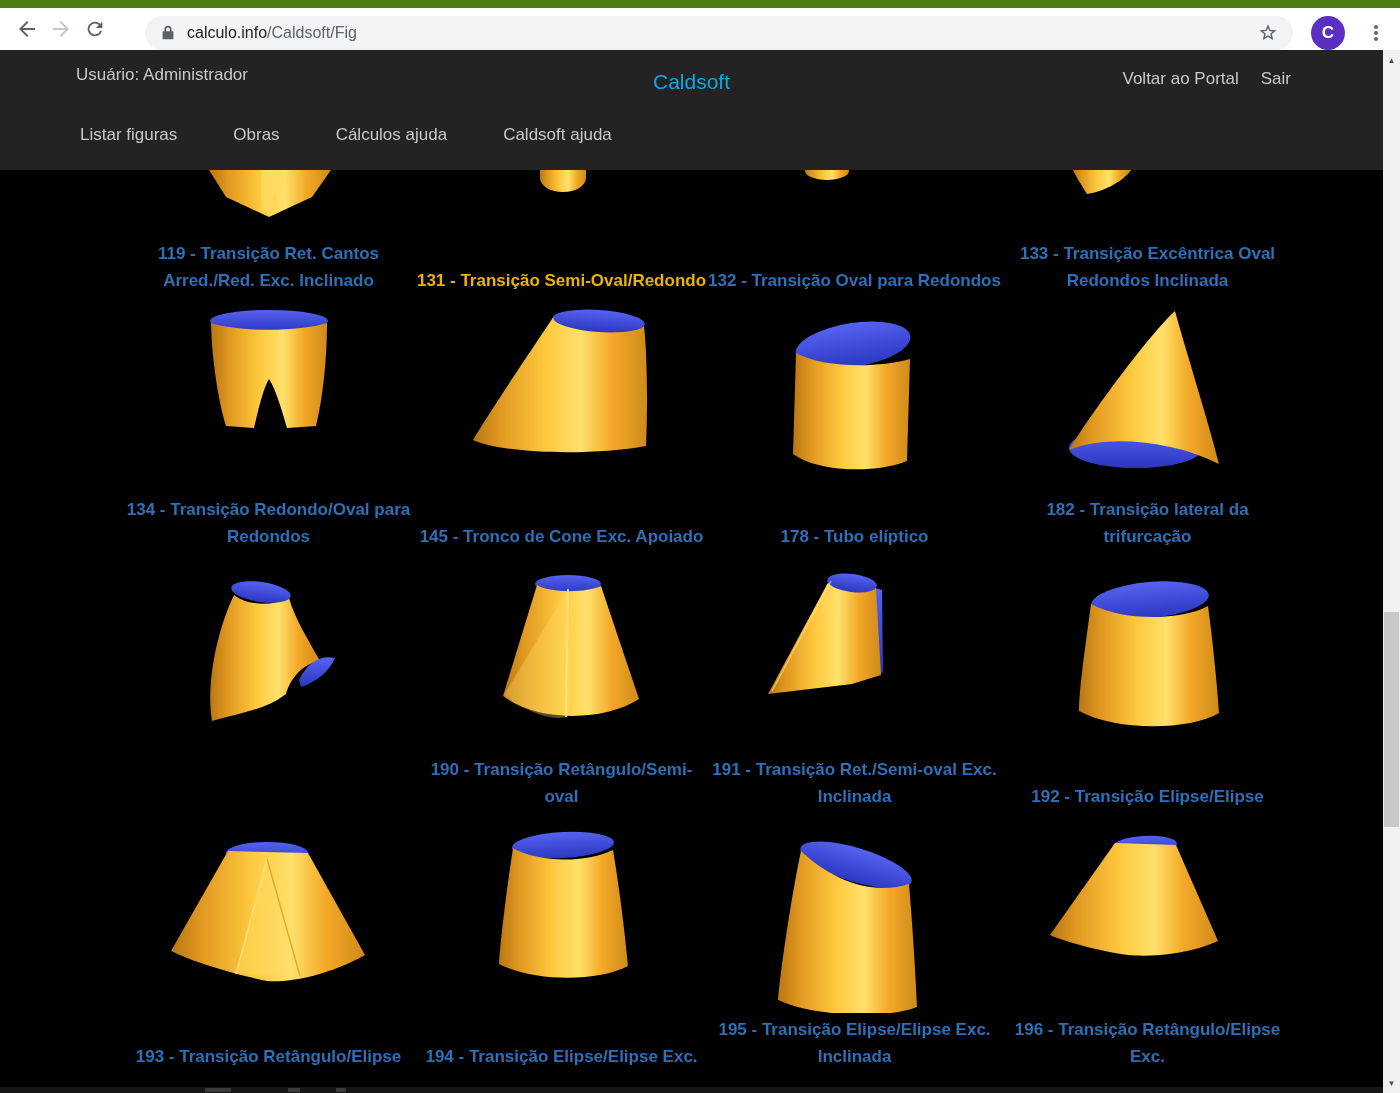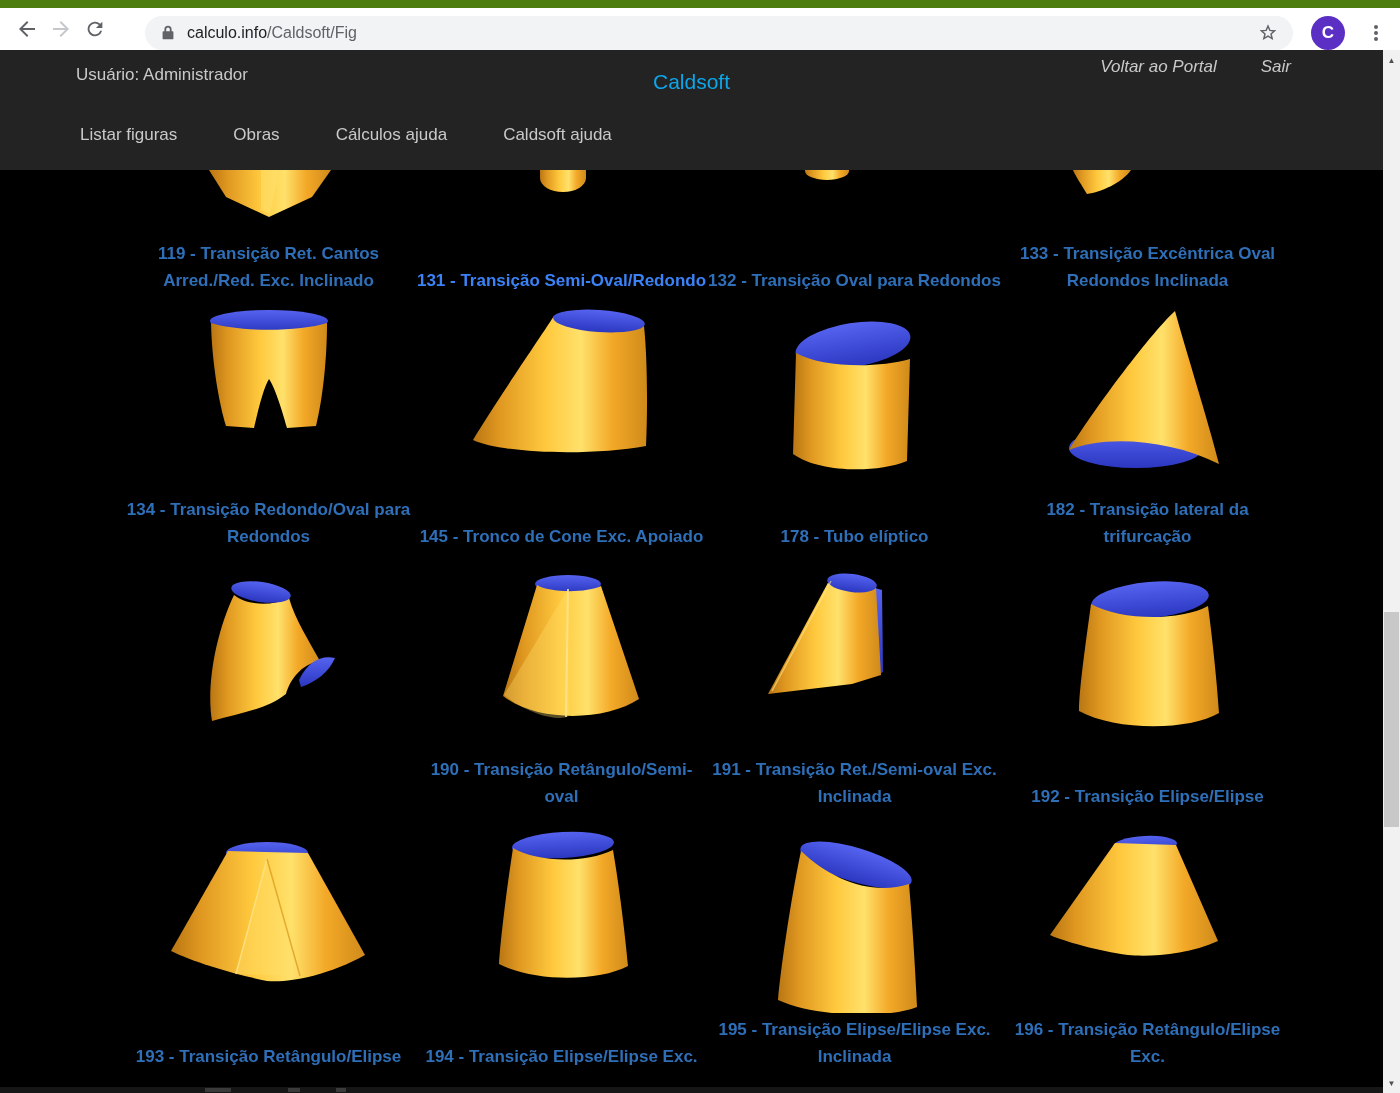--- a/index.html
+++ b/index.html
@@ -17,21 +17,21 @@
   .omni-spacer { flex:1; }
   .avatar { position:absolute; left:1311px; top:8px; width:34px; height:34px; border-radius:50%; display:flex; align-items:center; justify-content:center; color:#fff; font-size:17px; font-weight:bold; }
   .kebab { position:absolute; left:1362px; top:9px; width:28px; height:32px; display:flex; align-items:center; justify-content:center; }
 
   
   .content { position:absolute; left:0; top:50px; width:1383px; height:1043px; background:#000000; overflow:hidden; }
 
   .site-header { position:relative; width:100%; height:120px; background:#232323; }
   .hdr-user { position:absolute; left:76px; top:15px; font-size:17px; color:#c9c9c9; }
   .hdr-title { position:absolute; left:0; right:0; top:20px; text-align:center; font-size:21px; color:#0ea5e9; }
-  .hdr-links { position:absolute; right:92px; top:7px; display:flex; gap:44px;font-style:italic; }
+  .hdr-links { position:absolute; right:92px; top:19px; display:flex; gap:22px; }
   .hdr-link { font-size:17px; color:#c9c9c9; cursor:pointer; }
   .site-nav { position:absolute; left:64px; top:75px; display:flex; gap:40px; }
   .nav-item { font-size:17px; color:#c9c9c9; cursor:pointer;margin-left:16px; }
 
   
   .grid { position:absolute; left:122px; top:120px; width:1172px; }
   .row { display:flex; }
   .cell { width:293px; display:flex; flex-direction:column; align-items:center; cursor:pointer; }
   .fig { width:293px; display:flex; align-items:center; justify-content:center; }
   .row-partial .fig { height:70px; align-items:flex-start; }
@@ -143,21 +143,21 @@
               <div style="color: rgb(46, 111, 184);">119 - Transição Ret. Cantos Arred./Red. Exc. Inclinado</div>
             </div>
           </div>
           <div class="cell">
             <div class="fig">
               <svg width="240" height="50" viewBox="0 0 240 50">
                 <path d="M98,0 h46 v8 a23,14 0 0 1 -46,0 z" fill="url(#gGold)"></path>
               </svg>
             </div>
             <div class="lbl">
-              <div style="color: #3b82f6; margin-top: 12px;">131 - Transição Semi-Oval/Redondo</div>
+              <div style="color: #eab308; margin-top: 12px;">131 - Transição Semi-Oval/Redondo</div>
             </div>
           </div>
           <div class="cell">
             <div class="fig">
               <svg width="240" height="50" viewBox="0 0 240 50">
                 <path d="M70,0 h44 v1 a22,9 0 0 1 -44,0 z" fill="url(#gGold)"></path>
               </svg>
             </div>
             <div class="lbl">
               <div style="color: rgb(46, 111, 184);">132 - Transição Oval para Redondos</div>

